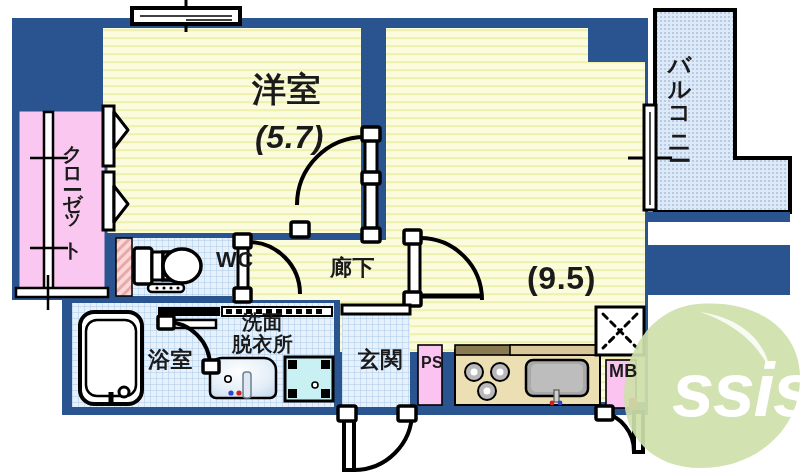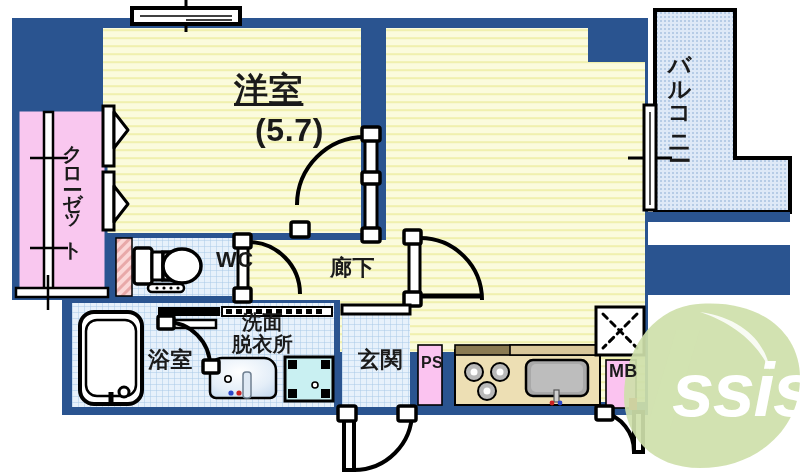--- a/index.html
+++ b/index.html
@@ -249,23 +249,24 @@
       <rect x="596" y="406" width="17" height="14" rx="2" fill="#ffffff" stroke-width="3.5"></rect>
     </g>
 
     <g opacity="0.92">
       <path d="M690 305 C756 296 800 330 800 378 C800 430 756 468 700 468 C652 468 624 436 624 396 C624 350 652 312 690 305 Z" fill="#cfe0ab"></path>
       <path d="M700 312 C744 318 766 344 770 370 C756 340 730 322 700 312 Z" fill="#ffffff" opacity="0.85"></path>
       <path d="M646 430 L676 330 L700 330 L670 430 Z" fill="#cfe0ab" opacity="0.95"></path>
     </g>
   </svg>
 
-  <div class="lbl" style="left:234px;top:72px;font-size:34px;text-decoration:underline;">洋室</div>
-  <div class="lbl" style="left:255px;top:114px;font-size:32px;">(5.7)</div>
-
+  <div class="lbl" style="left:252px;top:72px;font-size:34px;">洋室</div>
+  <div class="lbl" style="left:255px;top:121px;font-size:32px;font-style:italic;">(5.7)</div>
+
+  <div class="lbl" style="left:527px;top:262px;font-size:32px;">(9.5)</div>
 
   <div class="lbl vert" style="left:62px;top:130px;font-size:20px;">クローゼット</div>
 
   <div class="lbl vert" style="left:668px;top:38px;font-size:23px;">バルコニー</div>
 
   <div class="lbl" style="left:330px;top:256px;font-size:22px;">廊下</div>
 
   <div class="lbl" style="left:148px;top:348px;font-size:22px;line-height:1.12;">浴室</div>
 
   <div class="lbl" style="left:242px;top:312px;font-size:20px;">洗面</div>

